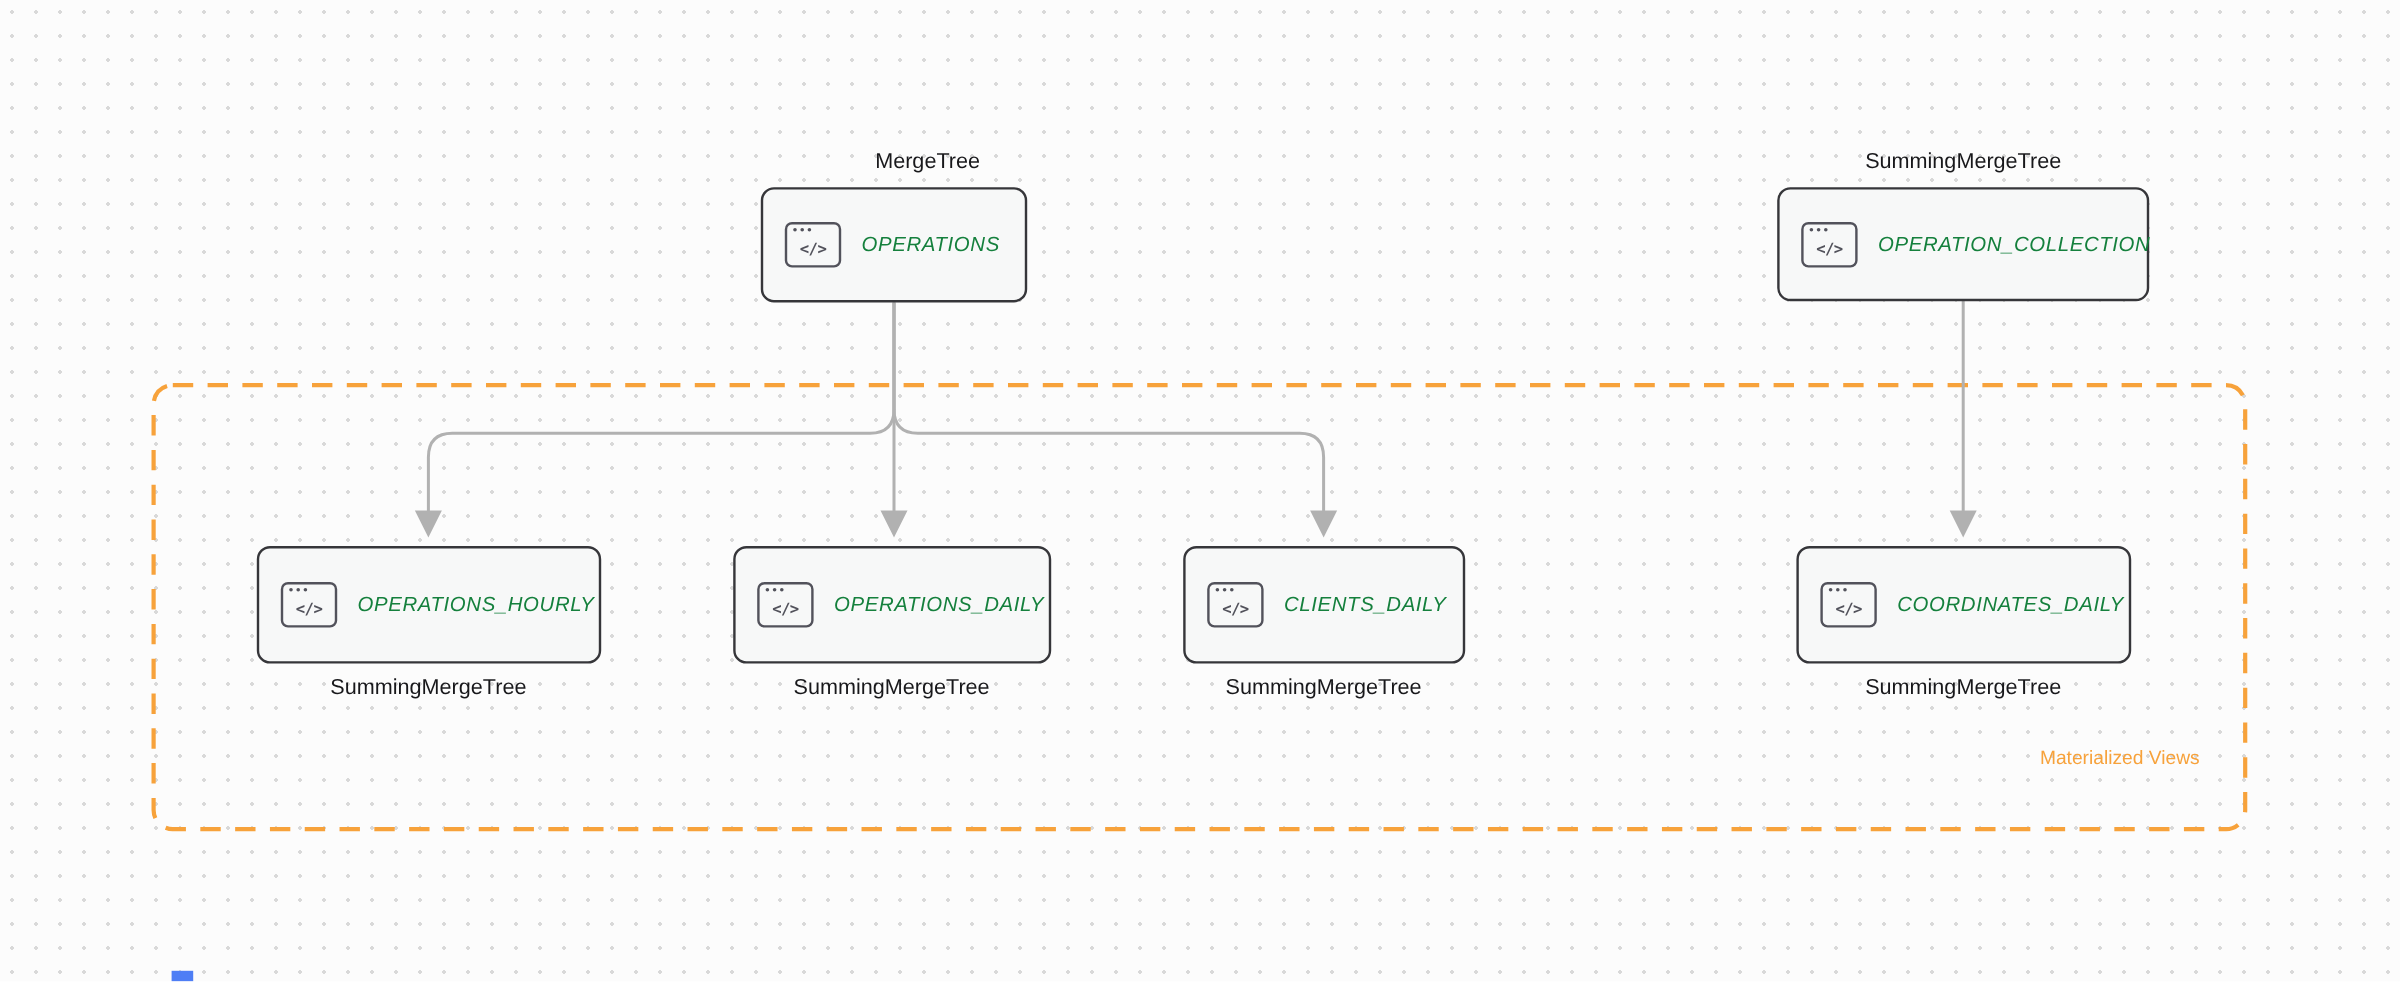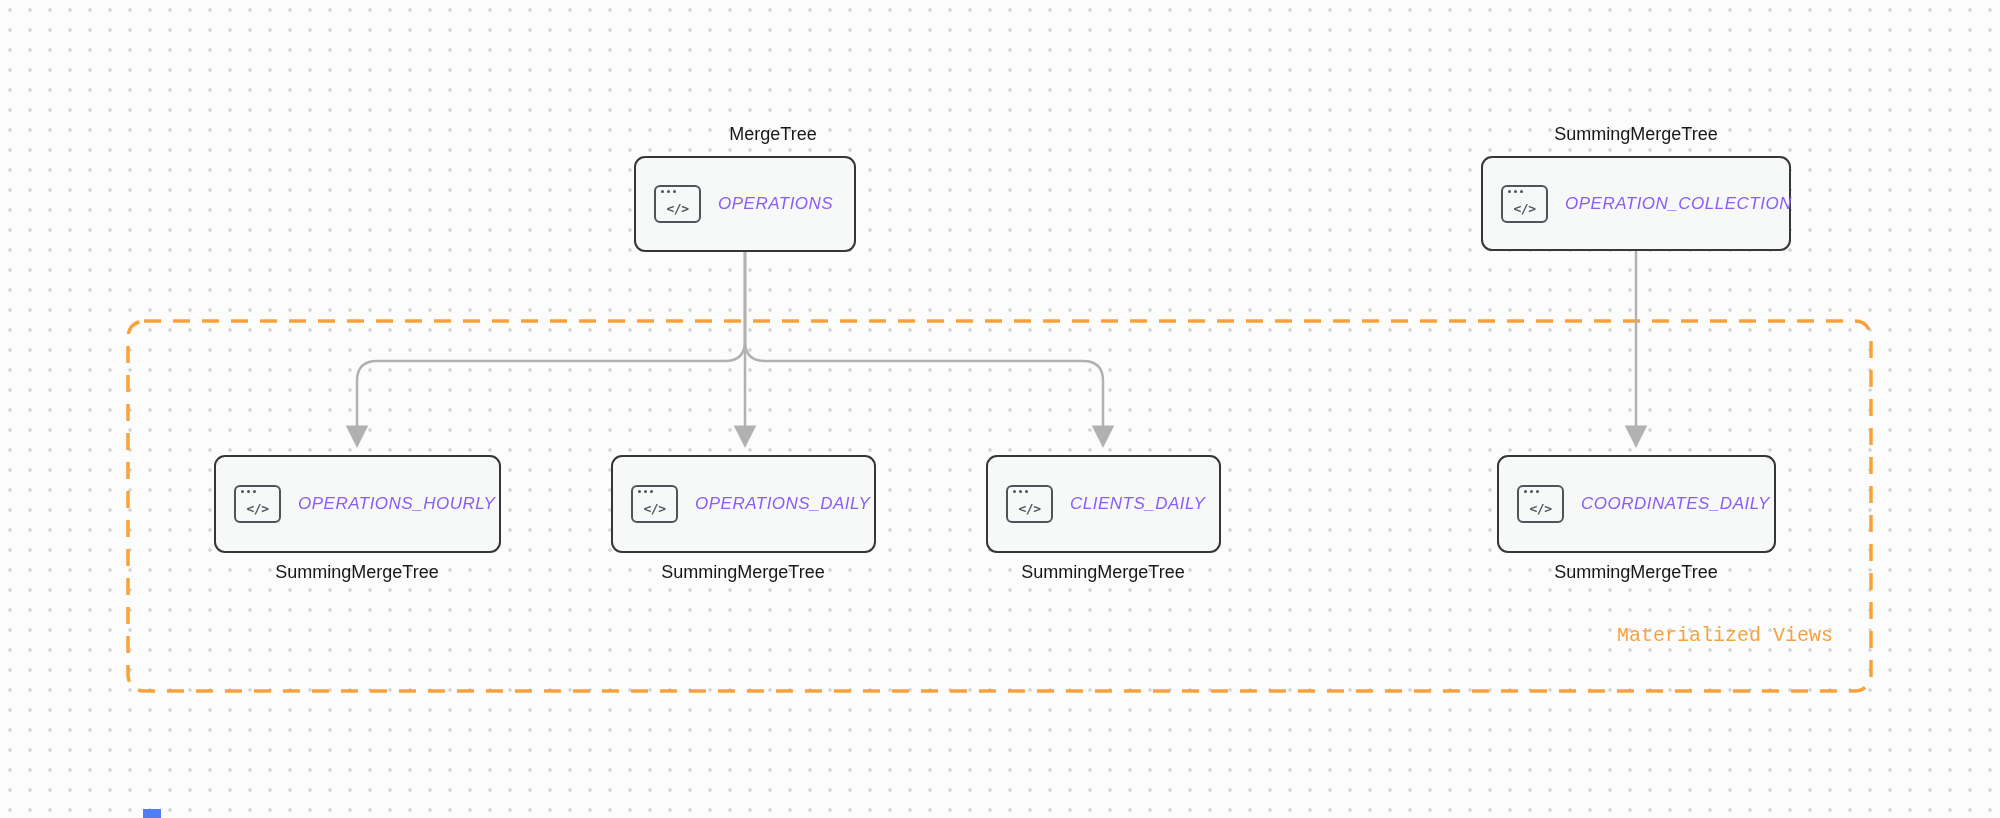--- a/index.html
+++ b/index.html
@@ -31,21 +31,21 @@
     padding: 0 18px;
     background: #f7f8f8;
     border: 2.5px solid #36363a;
     border-radius: 11px;
   }
 
   .node-label {
     font-style: italic;
     font-size: 17px;
     letter-spacing: 0.5px;
-    color: #8b5cf6;
+    color: #15803d;
     white-space: nowrap;
   }
 
   .engine-label {
     position: absolute;
     text-align: center;
     font-size: 18px;
     color: #18181b;
     white-space: nowrap;
   }
@@ -78,25 +78,24 @@
     justify-content: center;
     font-family: "DejaVu Sans Mono", monospace;
     font-size: 13px;
     font-weight: bold;
     letter-spacing: -0.5px;
     color: #52525b;
   }
 
   .group-label {
     position: absolute;
-    font-size: 20px;
+    font-size: 16px;
     font-weight: 500;
     color: #f7a23b;
     white-space: nowrap;
-    font-family: Liberation Mono, monospace;
   }
 
   .blue-marker {
     position: absolute;
     left: 143px;
     bottom: 0;
     width: 18px;
     height: 9px;
     background: #4e7ef5;
   }

